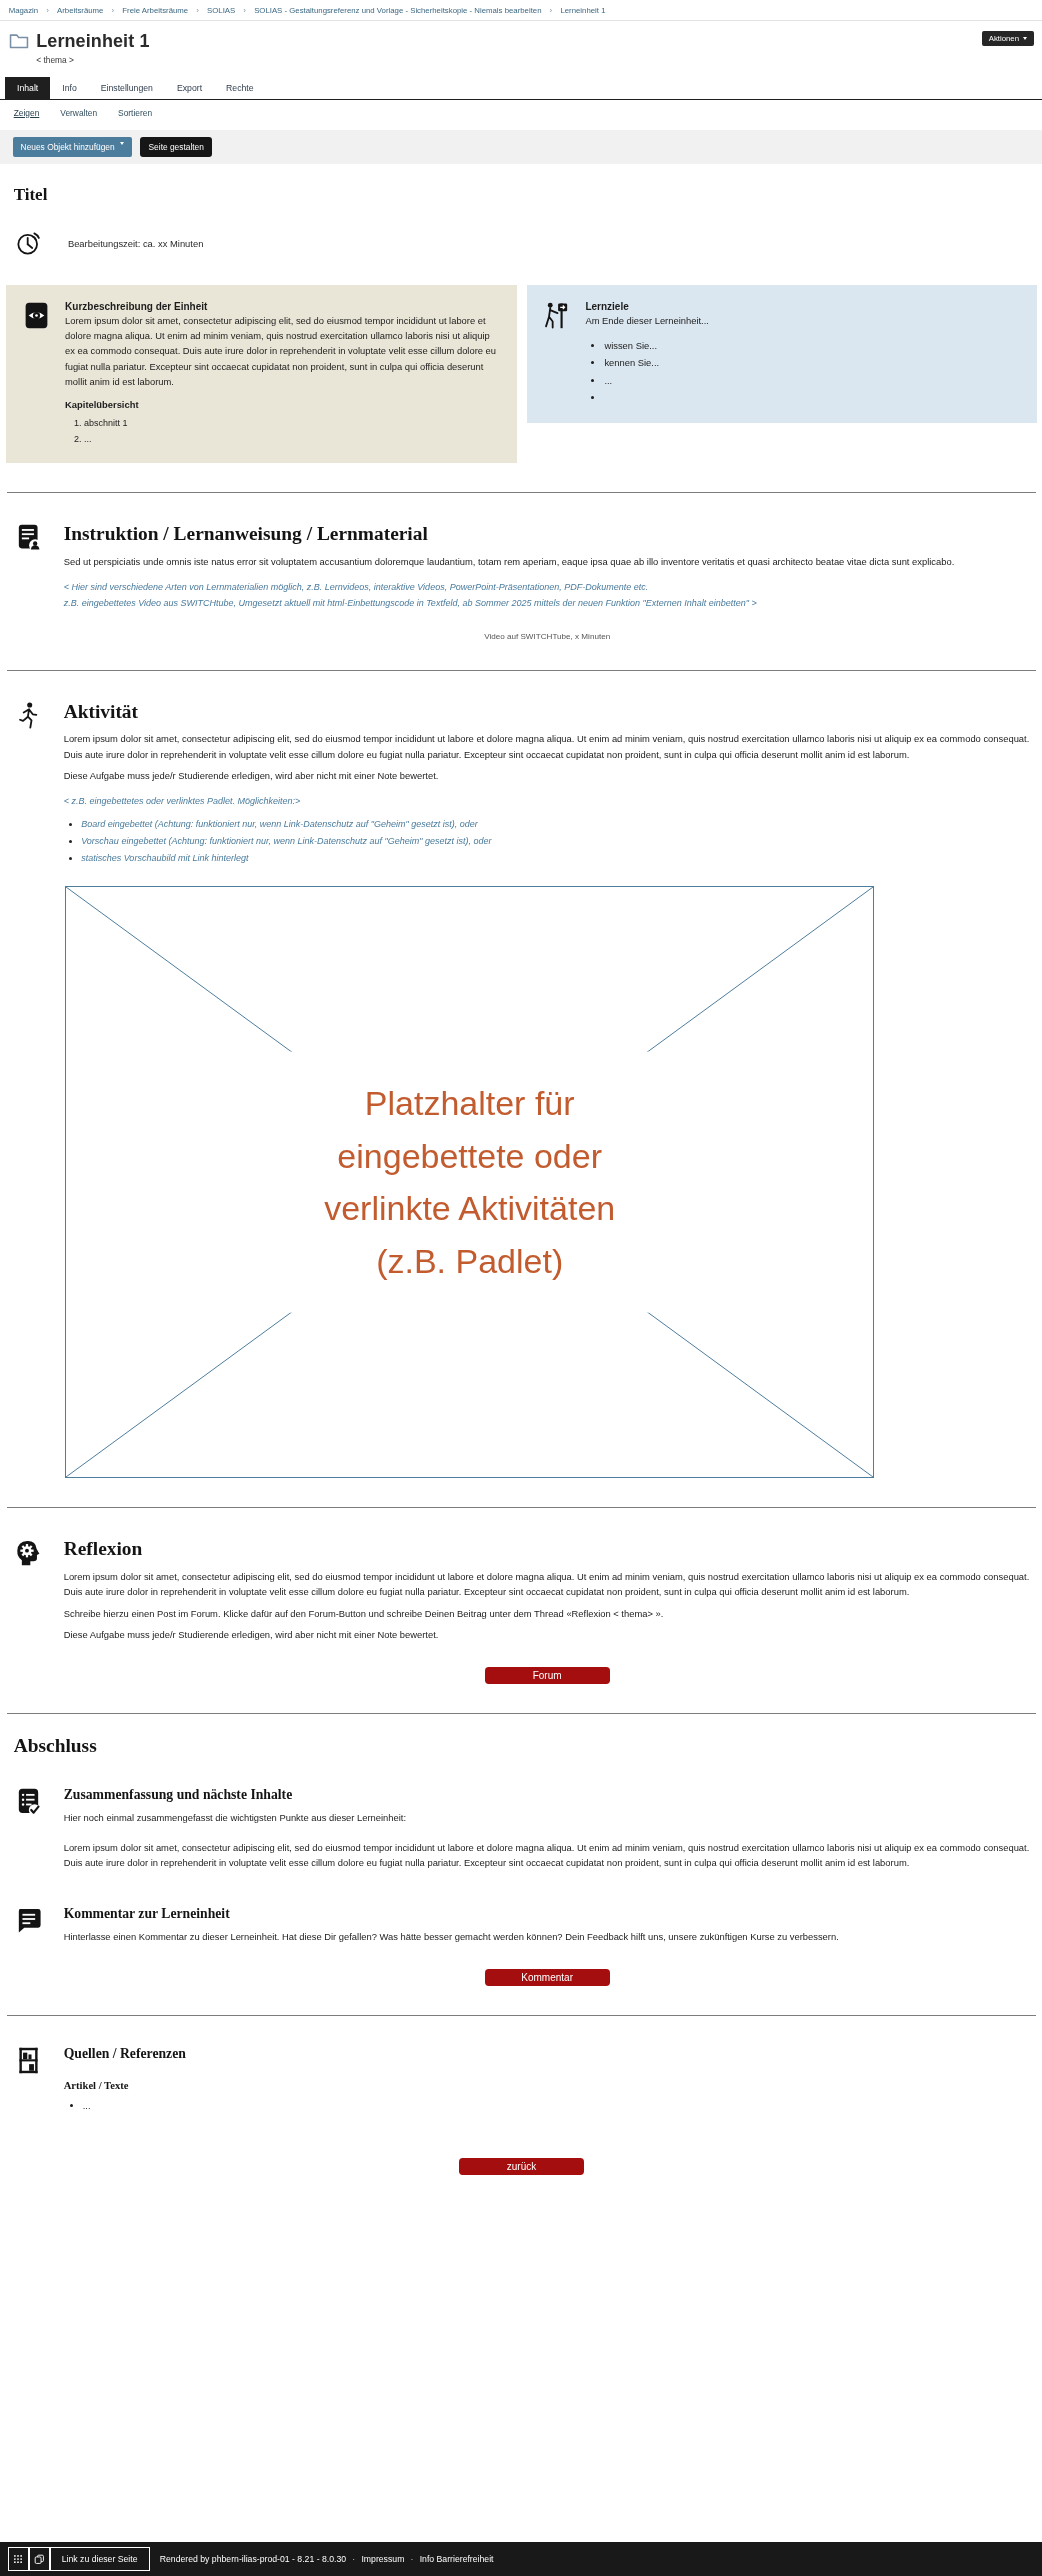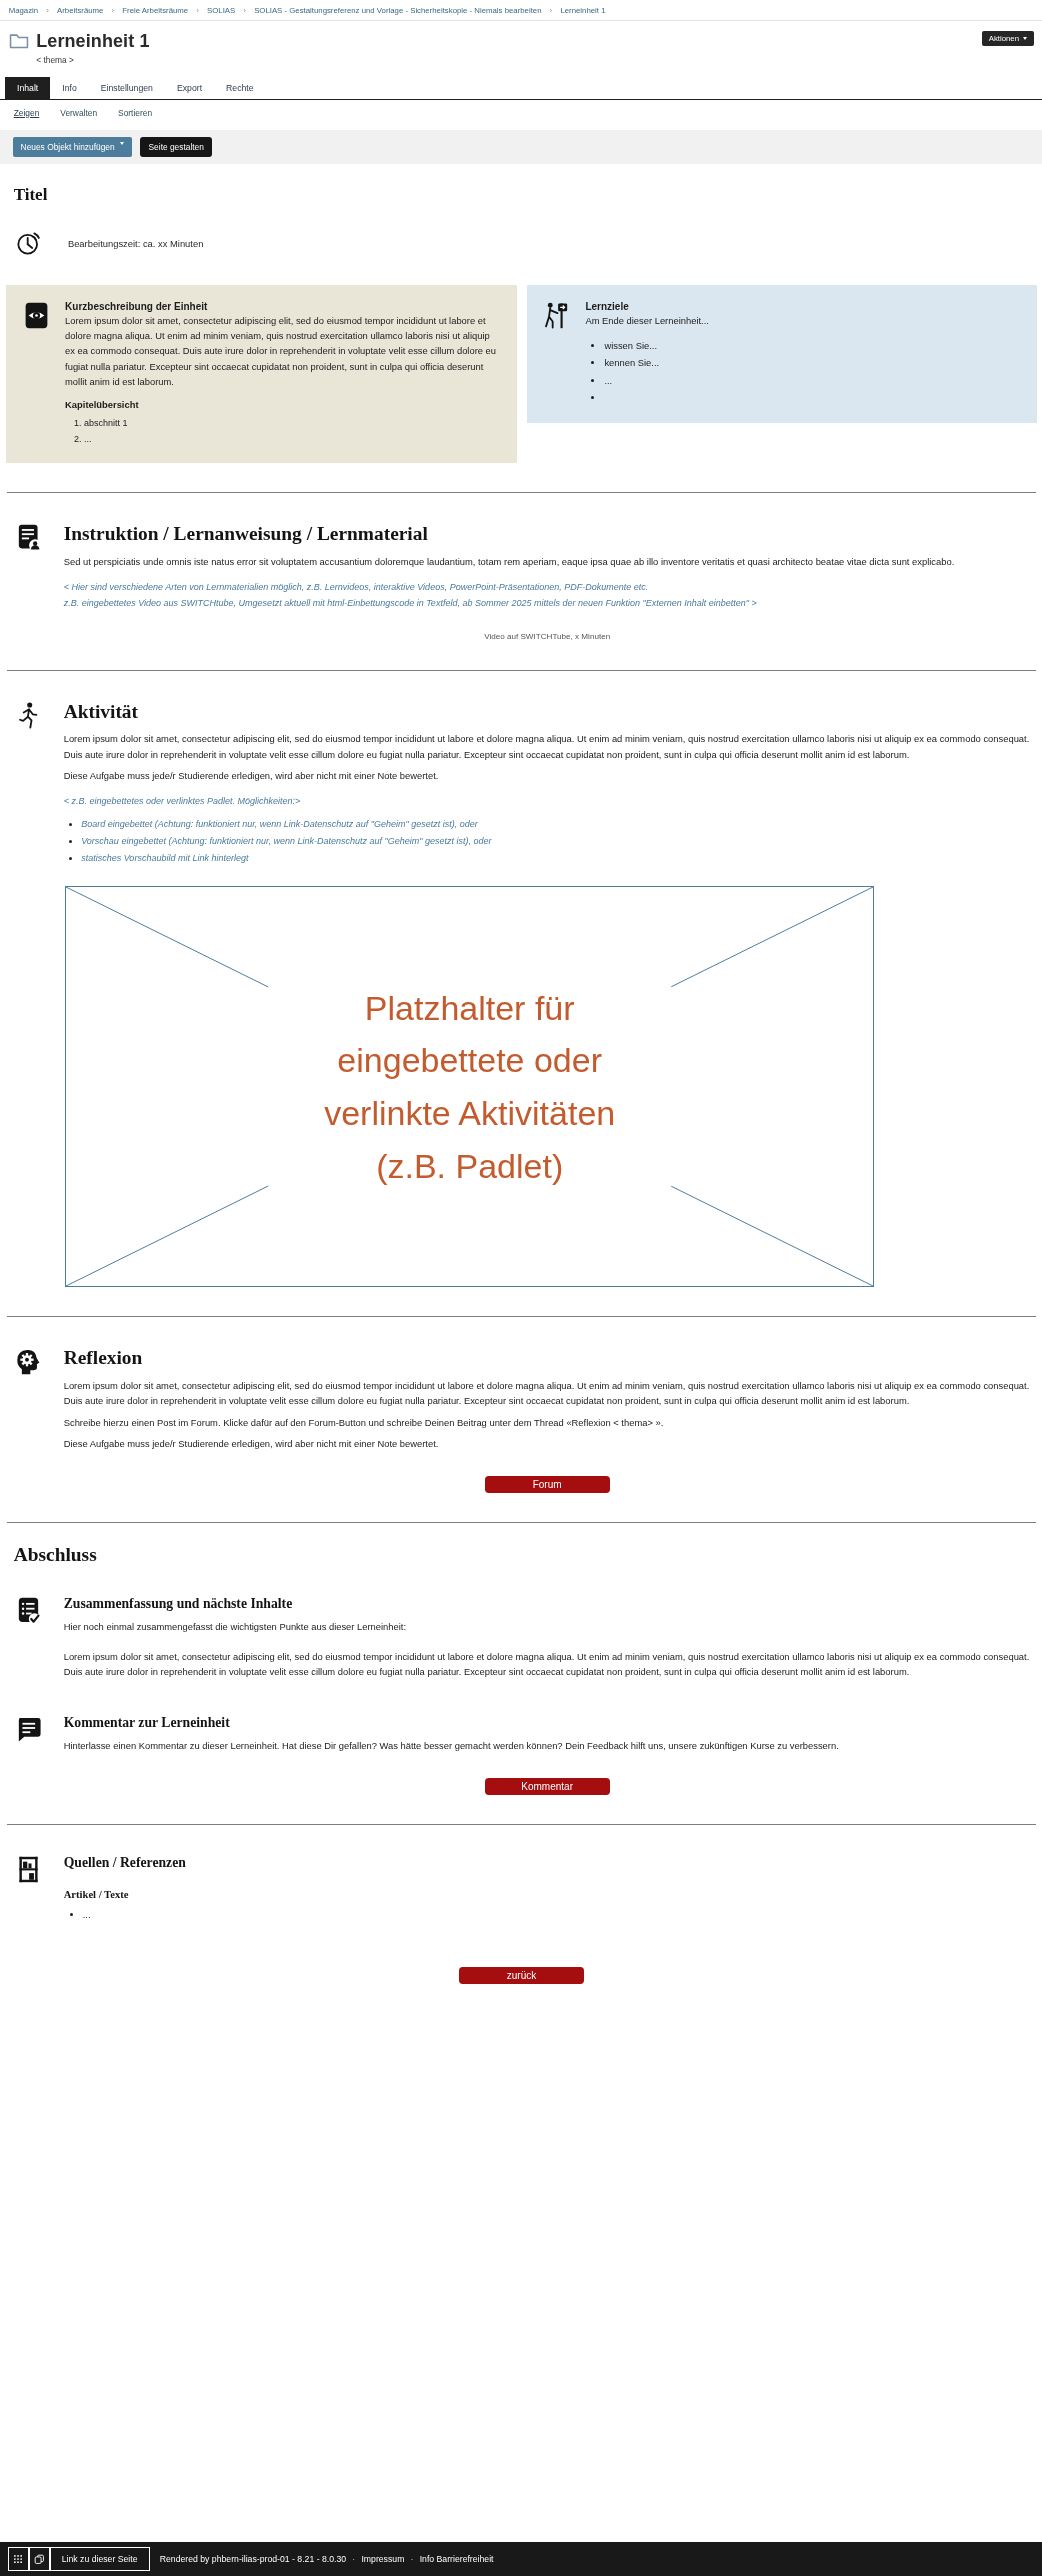--- a/index.html
+++ b/index.html
@@ -63,21 +63,21 @@
   .hint-list li::marker { color:#222; }
 
   
   .ph-box { position:relative; border:1.2px solid #4d7d9d; background:#fff; overflow:hidden;}
   .ph-line { position:absolute; inset:0; width:100%; height:100%; }
   .ph-label { position:absolute; left:50%; top:50%; transform:translate(-50%,-50%); background:#fff; text-align:center; padding:25px 44px; }
   .ph-video { width:504px; height:275px; margin:16.2px auto 0 auto; }
   .ph-title { font-size:19px; color:#c25b2e; }
   .ph-sub { font-size:10.6px; font-weight:700; color:#c25b2e; margin-top:6.2px; }
   .caption { text-align:center; font-size:8.1px; color:#555; margin-top:20px; }
-  .ph-activity { width:809px; height:401px; margin:19px 0 0 59px; }
+  .ph-activity { width:809px; height:592px; margin:19px 0 0 59px; }
   .ph-big-text { font-size:34px; line-height:1.55; color:#c25b2e; max-width:500px; }
 
   .red-btn { display:block; margin:25px auto 0 auto; width:125px; height:17px; background:#a50e0e; color:#fff; border:none; border-radius:3.7px; font-size:10px; cursor:pointer; font-family:inherit;}
 
   
   .footer { margin-top:auto; background:#191919; color:#fff; min-height:33px; display:flex; align-items:center; padding:5px 7.5px; gap:0;}
   .f-icon-btn { width:21px; height:24px; border:0.6px solid #fff; display:flex; align-items:center; justify-content:center; background:transparent; cursor:pointer;}
   .f-link-btn { height:24px; border:0.6px solid #fff; background:transparent; color:#fff; font-size:8.7px; padding:0 11.2px; cursor:pointer; font-family:inherit;}
   .f-text { font-size:8.7px; margin-left:10px; display:flex; align-items:center; gap:6.2px;}
   .f-link { color:#fff; cursor:pointer; text-decoration:none; }

